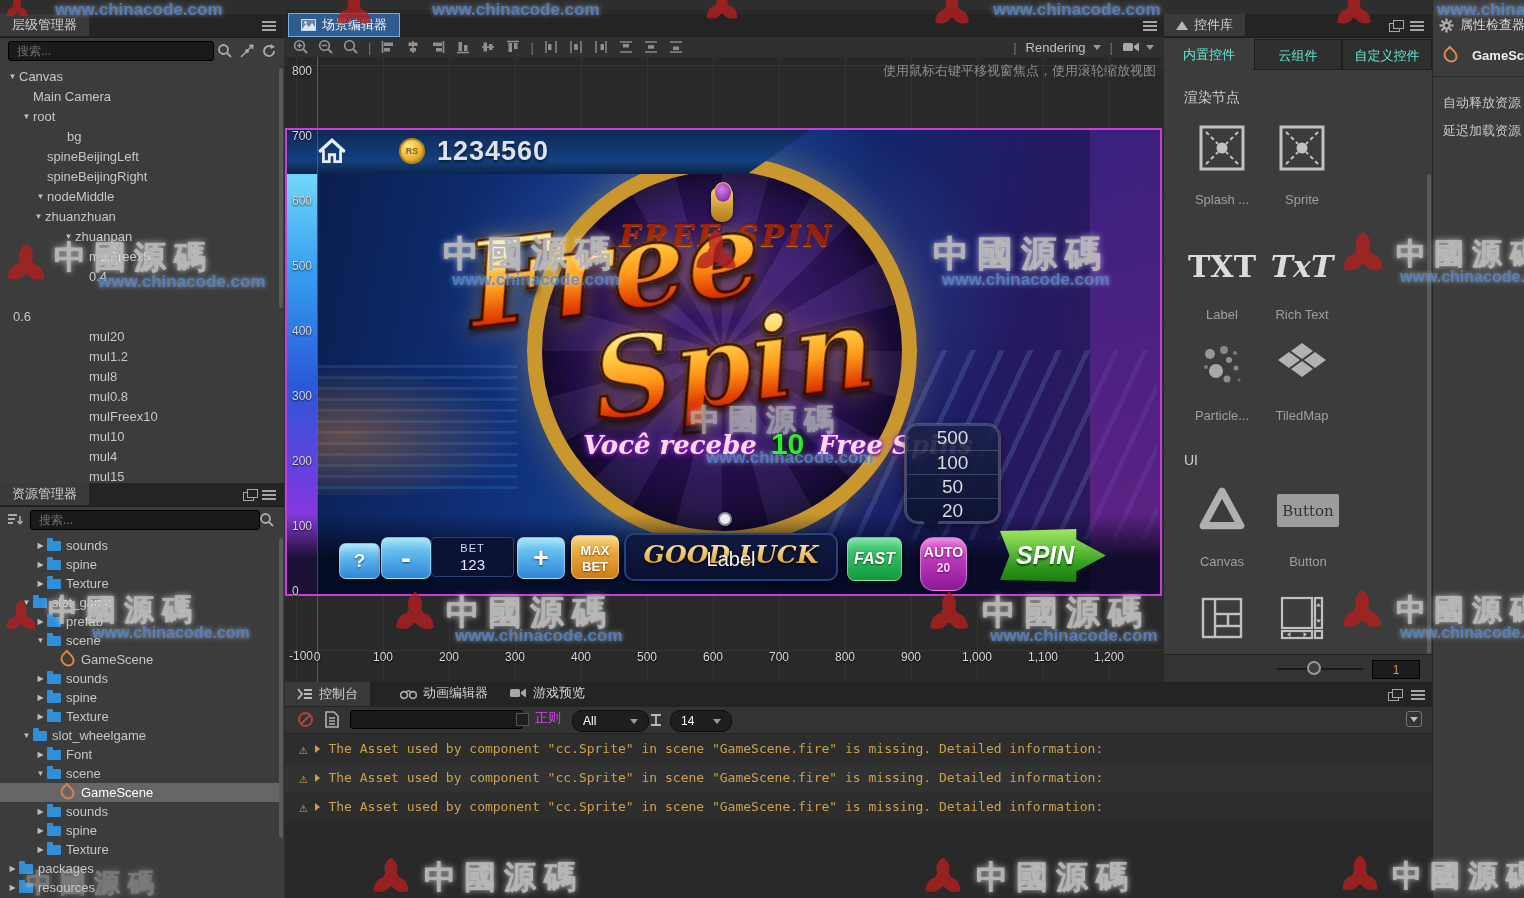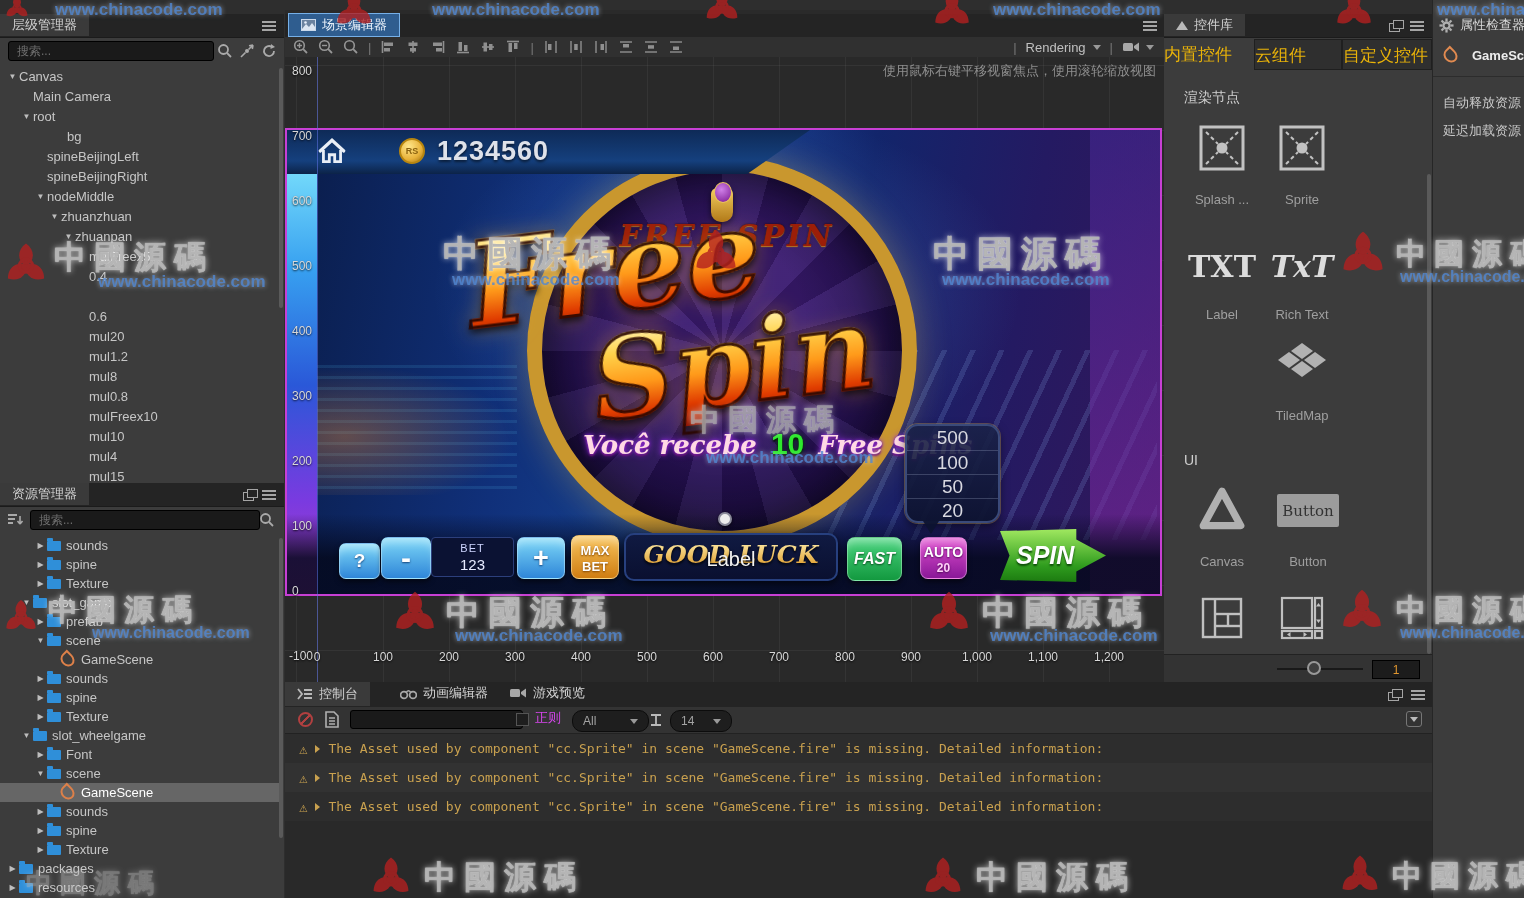--- a/index.html
+++ b/index.html
@@ -41,24 +41,24 @@
      overflow:hidden;background:linear-gradient(100deg,#0a1c48 0%,#10307a 28%,#16418f 45%,#12256b 62%,#241a62 80%,#33175a 100%);z-index:3}
   .btn-blue{background:linear-gradient(180deg,#7dd8f8,#2f86d8);border:1px solid rgba(200,240,255,.5);border-radius:7px;
      color:#fff;font-weight:bold;display:flex;align-items:center;justify-content:center;text-shadow:0 1px 2px rgba(0,30,80,.7)}
   .glossy{box-shadow:inset 0 10px 10px -6px rgba(255,255,255,.45), 0 3px 5px rgba(0,0,0,.5)}
   .wm-brand{position:absolute;font-family:"DejaVu Serif","Liberation Serif",serif;font-weight:bold;
      color:rgba(160,160,160,.75);letter-spacing:8px;text-shadow:0 0 6px rgba(255,255,255,.75),0 0 1px rgba(255,255,255,.9);z-index:40;white-space:nowrap}
   .wm-url{position:absolute;font-weight:bold;color:rgba(80,135,210,.8);text-shadow:0 0 5px rgba(230,240,255,.55);z-index:40;white-space:nowrap}
   .wm-g{position:absolute;z-index:40;opacity:.8}
   
   .witem-label{position:absolute;width:90px;text-align:center;color:#9f9f9f;font-size:13px;white-space:nowrap}
-  .wtab{position:absolute;top:0;height:31px;line-height:31px;text-align:left;font-size:17px;color:#eab308;
+  .wtab{position:absolute;top:0;height:31px;line-height:31px;text-align:center;font-size:13px;color:#5eead4;
         background:#2f2f2f;border:1px solid #1f1f1f;box-sizing:border-box}
   .wtab.on{background:#3c3c3c;border:none}
-  .pill{position:absolute;height:20px;border-radius:10px;background:#1e1e1e;color:#a3a3a3;font-size:12px;
+  .pill{position:absolute;height:20px;border-radius:10px;background:#1e1e1e;color:#ffffff;font-size:12px;
         display:flex;align-items:center;gap:8px;padding:0 10px;border:1px solid #0c0c0c}
   .caret{width:0;height:0;border-left:4px solid transparent;border-right:4px solid transparent;border-top:5px solid #999}
   .conmsg{position:absolute;left:0;right:0;height:29px;display:flex;align-items:center;gap:8px;padding-left:14px;
      color:#c9a14f;font-family:"DejaVu Sans Mono","Liberation Mono",monospace;font-size:13px;white-space:nowrap}
   .warnic{color:#c9a14f;font-size:14px}
   .expand{width:0;height:0;border-top:4px solid transparent;border-bottom:4px solid transparent;border-left:5px solid #c9a14f}
   svg{display:block}
   .tico{opacity:.85}
 </style>
 </head>
@@ -134,37 +134,37 @@
           <span>spineBeijingLeft</span>
         </div>
       <div class="trow" style="top:100px;padding-left:34px">
           <span class="ar"></span>
           <span>spineBeijingRight</span>
         </div>
       <div class="trow" style="top:120px;padding-left:34px">
           <span class="ar ar-d"></span>
           <span>nodeMiddle</span>
         </div>
-      <div class="trow" style="top:140px;padding-left:48px">
+      <div class="trow" style="top:140px;padding-left:32px">
           <span class="ar ar-d"></span>
           <span>zhuanzhuan</span>
         </div>
       <div class="trow" style="top:160px;padding-left:62px">
           <span class="ar ar-d"></span>
           <span>zhuanpan</span>
         </div>
       <div class="trow" style="top:180px;padding-left:76px">
           <span class="ar"></span>
           <span>mulFreex5</span>
         </div>
       <div class="trow" style="top:200px;padding-left:76px">
           <span class="ar"></span>
           <span>0.4</span>
         </div>
-      <div class="trow" style="top:240px;padding-left:76px">
+      <div class="trow" style="top:240px;">
           <span class="ar"></span>
           <span>0.6</span>
         </div>
       <div class="trow" style="top:260px;padding-left:76px">
           <span class="ar"></span>
           <span>mul20</span>
         </div>
       <div class="trow" style="top:280px;padding-left:76px">
           <span class="ar"></span>
           <span>mul1.2</span>
@@ -484,21 +484,21 @@
             <div>MAX</div>
             <div>BET</div>
           </div>
         <div class="abs" style="left:337px;top:403px;width:214px;height:48px;background:linear-gradient(180deg,#101a42,#0a1030);border:2px solid #27407f;border-radius:10px;box-sizing:border-box;box-shadow:0 3px 7px rgba(0,0,0,.6)">
           <div class="abs" style="left:0;right:0;top:5px;text-align:center;font-style:italic;font-weight:900;font-size:25px;font-family:'DejaVu Serif','Liberation Serif',serif;background:linear-gradient(180deg,#ffefad,#dd9622);-webkit-background-clip:text;background-clip:text;color:transparent;filter:drop-shadow(0 2px 1px rgba(0,0,0,.8))">GOOD LUCK</div>
           <div class="abs" style="left:0;right:0;top:13px;text-align:center;font-size:20px;color:#f2f2f2;text-shadow:0 1px 3px #000">Label</div>
         </div>
         <div class="abs glossy" style="left:560px;top:407px;width:53px;height:42px;background:linear-gradient(180deg,#49d47e,#13993f);border:1px solid rgba(200,255,220,.45);border-radius:8px;display:flex;align-items:center;justify-content:center;color:#fff;font-weight:900;font-style:italic;font-size:16px;text-shadow:0 1px 2px #084a1c">
             <span>FAST</span>
           </div>
-        <div class="abs glossy" style="left:633px;top:407px;width:47px;height:42px;background:linear-gradient(180deg,#e050d0,#8a1898);border:1px solid rgba(255,210,250,.45);border-radius:8px;text-align:center;color:#fff;font-weight:900;font-size:14px;padding-top:6px;box-sizing:border-box;text-shadow:0 1px 2px #500a58">
+        <div class="abs glossy" style="left:633px;top:407px;width:47px;height:54px;background:linear-gradient(180deg,#e050d0,#8a1898);border:1px solid rgba(255,210,250,.45);border-radius:14px;text-align:center;color:#fff;font-weight:900;font-size:14px;padding-top:6px;box-sizing:border-box;text-shadow:0 1px 2px #500a58">
             <div>AUTO</div>
             <div style="font-size:12px;font-weight:bold;color:#ffd0f8;margin-top:1px">20</div>
           </div>
         <div class="abs" style="left:713px;top:399px;width:106px;height:53px;background:linear-gradient(180deg,#a0e860,#2f9c1e 70%,#1c7a10);clip-path:polygon(0 4%,72% 0,72% 20%,100% 50%,72% 80%,72% 100%,0 96%,9% 50%);display:flex;align-items:center;color:#fff;font-weight:900;font-style:italic;font-size:25px;padding-left:16px;box-sizing:border-box;text-shadow:0 2px 2px #0c4a08">
             <span>SPIN</span>
           </div>
       </div>
 
       <div class="rul" style="left:7px;top:7px">800</div>
       <div class="rul" style="left:7px;top:72px">700</div>
@@ -556,20 +556,34 @@
 
     <div class="abs" style="left:22px;top:225px;width:72px;height:100px">
       <div style="text-align:center;font-family:'DejaVu Serif','Liberation Serif',serif;font-weight:bold;font-size:30px;color:#dcdcdc;margin-top:10px">TXT</div>
       <div class="witem-label" style="left:-9px;top:68px">Label</div>
     </div>
     <div class="abs" style="left:102px;top:225px;width:72px;height:100px">
       <div style="text-align:center;font-family:'DejaVu Serif','Liberation Serif',serif;font-weight:bold;font-style:italic;font-size:30px;color:#dcdcdc;margin-top:10px">TxT</div>
       <div class="witem-label" style="left:-9px;top:68px">Rich Text</div>
     </div>
 
+    <div class="abs" style="left:22px;top:326px;width:72px;height:100px">
+      <svg style="margin:0 auto" width="48" height="48" viewBox="0 0 48 48" fill="#a8a8a8">
+          <circle cx="18" cy="31" r="7"></circle>
+          <circle cx="12" cy="14" r="5" opacity=".85"></circle>
+          <circle cx="26" cy="10" r="4" opacity=".7"></circle>
+          <circle cx="31" cy="20" r="3" opacity=".8"></circle>
+          <circle cx="37" cy="13" r="2" opacity=".6"></circle>
+          <circle cx="38" cy="28" r="2.5" opacity=".7"></circle>
+          <circle cx="29" cy="39" r="3.5" opacity=".75"></circle>
+          <circle cx="41" cy="40" r="1.5" opacity=".5"></circle>
+          <circle cx="8" cy="27" r="2" opacity=".6"></circle>
+        </svg>
+      <div class="witem-label" style="left:-9px;top:68px">Particle...</div>
+    </div>
     <div class="abs" style="left:102px;top:326px;width:72px;height:100px">
       <svg style="margin:0 auto" width="48" height="48" viewBox="0 0 48 48" fill="#b2b2b2">
           <polygon points="24,3 35,11 24,19 13,11"></polygon>
           <polygon points="37,12 48,20 37,28 26,20"></polygon>
           <polygon points="24,21 35,29 24,37 13,29"></polygon>
           <polygon points="11,12 22,20 11,28 0,20"></polygon>
         </svg>
       <div class="witem-label" style="left:-9px;top:68px">TiledMap</div>
     </div>
 

